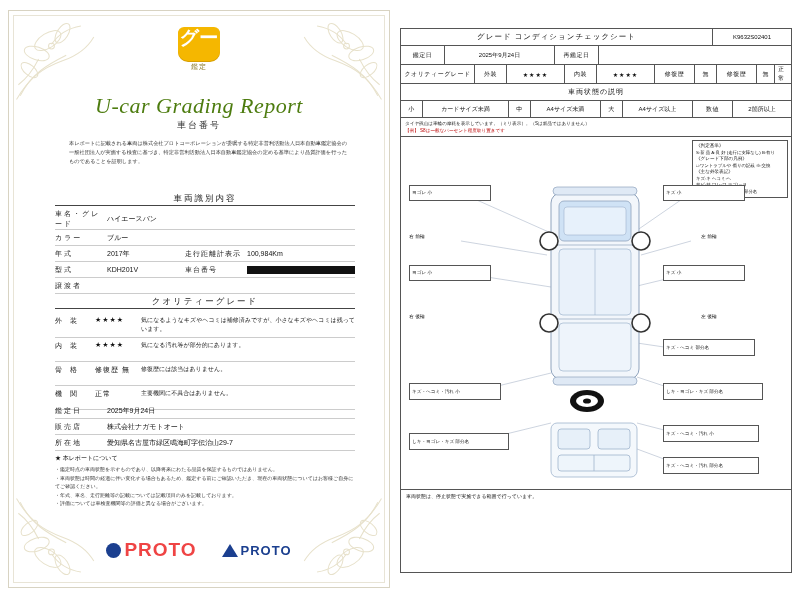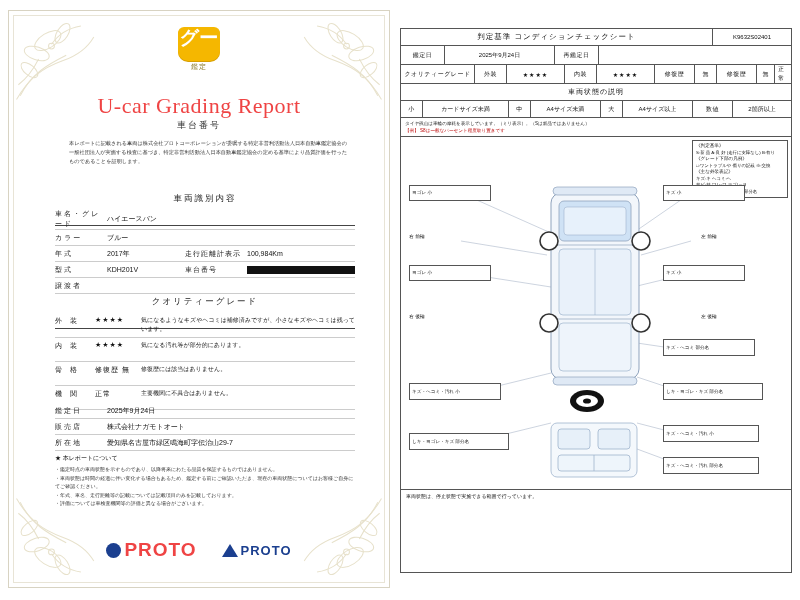--- a/index.html
+++ b/index.html
@@ -28,36 +28,36 @@
   .goo-badge{
     width:42px;height:34px;margin:0 auto;
     background:#f5b700;border-radius:6px 6px 10px 10px;
     color:#fff;font-weight:bold;font-size:19px;line-height:22px;
     box-shadow:0 1px 0 #d79f00;
   }
   .goo-sub{font-size:7px;color:#8a7a2a;margin-top:1px;letter-spacing:1px;}
 
   .cert-title{
     position:absolute;left:0;right:0;top:82px;text-align:center;
-    font-family:"Liberation Serif", serif;
-    font-size:22px;color:#ef4444;letter-spacing:.5px;
+    font-family:"Liberation Serif", serif;font-style:italic;
+    font-size:22px;color:#4d7c0f;letter-spacing:.5px;
   }
   .cert-subtitle{
     position:absolute;left:0;right:0;top:108px;text-align:center;
     font-size:9px;color:#333;letter-spacing:2px;
   }
   .cert-desc{
     position:absolute;left:60px;right:42px;top:128px;
     font-size:5.2px;line-height:1.75;color:#333;text-align:justify;
   }
 
   .sec-head{
     position:absolute;left:46px;right:34px;
     text-align:center;font-size:8.5px;letter-spacing:2px;color:#222;
-    border-bottom:1px solid #444;padding-bottom:20px;font-family:Liberation Mono, monospace;
+    border-bottom:1px solid #444;padding-bottom:0;font-family:Liberation Mono, monospace;
   }
   .tbl{position:absolute;left:46px;right:34px;font-size:7px;}
   .tbl .row{display:flex;border-bottom:1px solid #ccc;min-height:15px;align-items:center;}
   .tbl .lbl{width:52px;letter-spacing:2px;color:#222;flex:none;}
   .tbl .val{flex:1;color:#111;}
   .tbl .lbl2{width:62px;letter-spacing:1px;color:#222;flex:none;}
   .tbl .val2{width:78px;color:#111;flex:none;}
   .redacted{display:inline-block;width:108px;height:8px;background:#111;vertical-align:middle;}
 
   .qual-row{display:flex;border-bottom:1px solid #ccc;min-height:17px;padding:3px 0;}
@@ -267,21 +267,21 @@
     <div class="footer-logos">
       <span class="logo-dot"></span><span class="logo-proto">PROTO</span>
       <span class="logo-sep"></span>
       <span class="logo-di"></span><span class="logo-jaaa">PROTO</span>
     </div>
   </div>
 
   <div class="sheet">
 
     <div class="sheet-title">
-      <div class="t">判定基準 コンディションチェックシート</div>
+      <div class="t">グレード コンディションチェックシート</div>
       <div class="code">K9632S02401</div>
     </div>
 
     <div class="grid-row" style="height:18px;">
       <div class="cell c hdr" style="width:44px;">鑑定日</div>
       <div class="cell c" style="width:110px;">2025年9月24日</div>
       <div class="cell c hdr" style="width:44px;">再鑑定日</div>
       <div class="cell" style="flex:1;"></div>
     </div>
 

